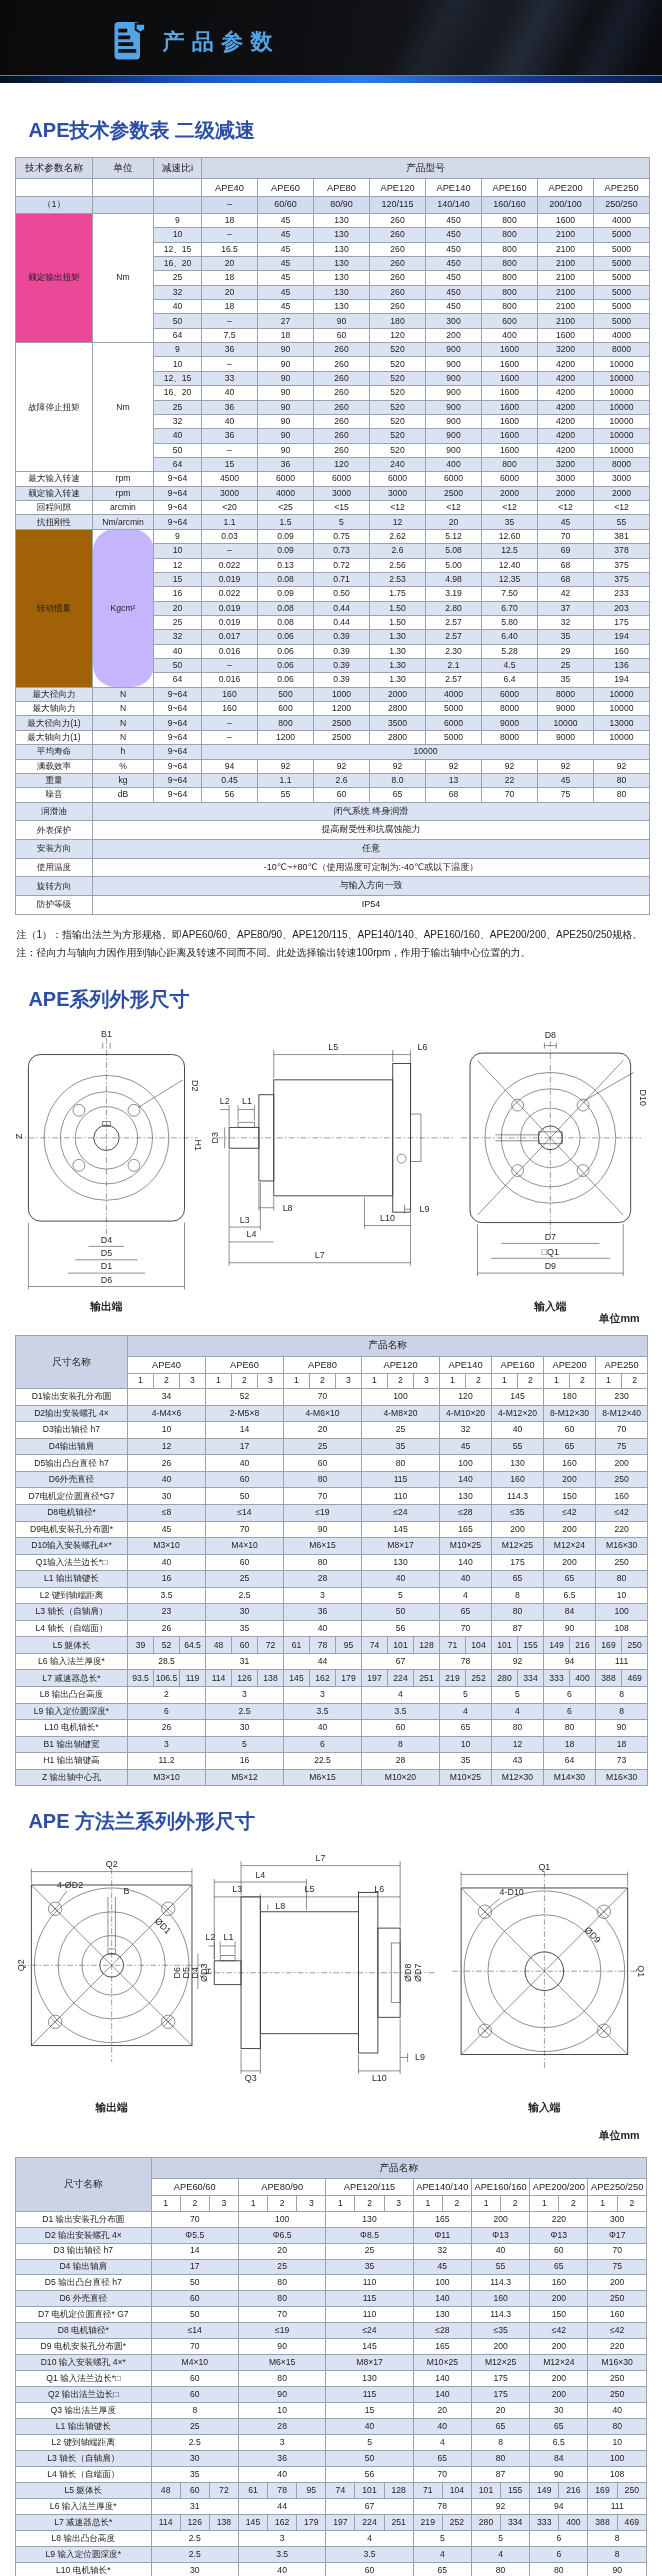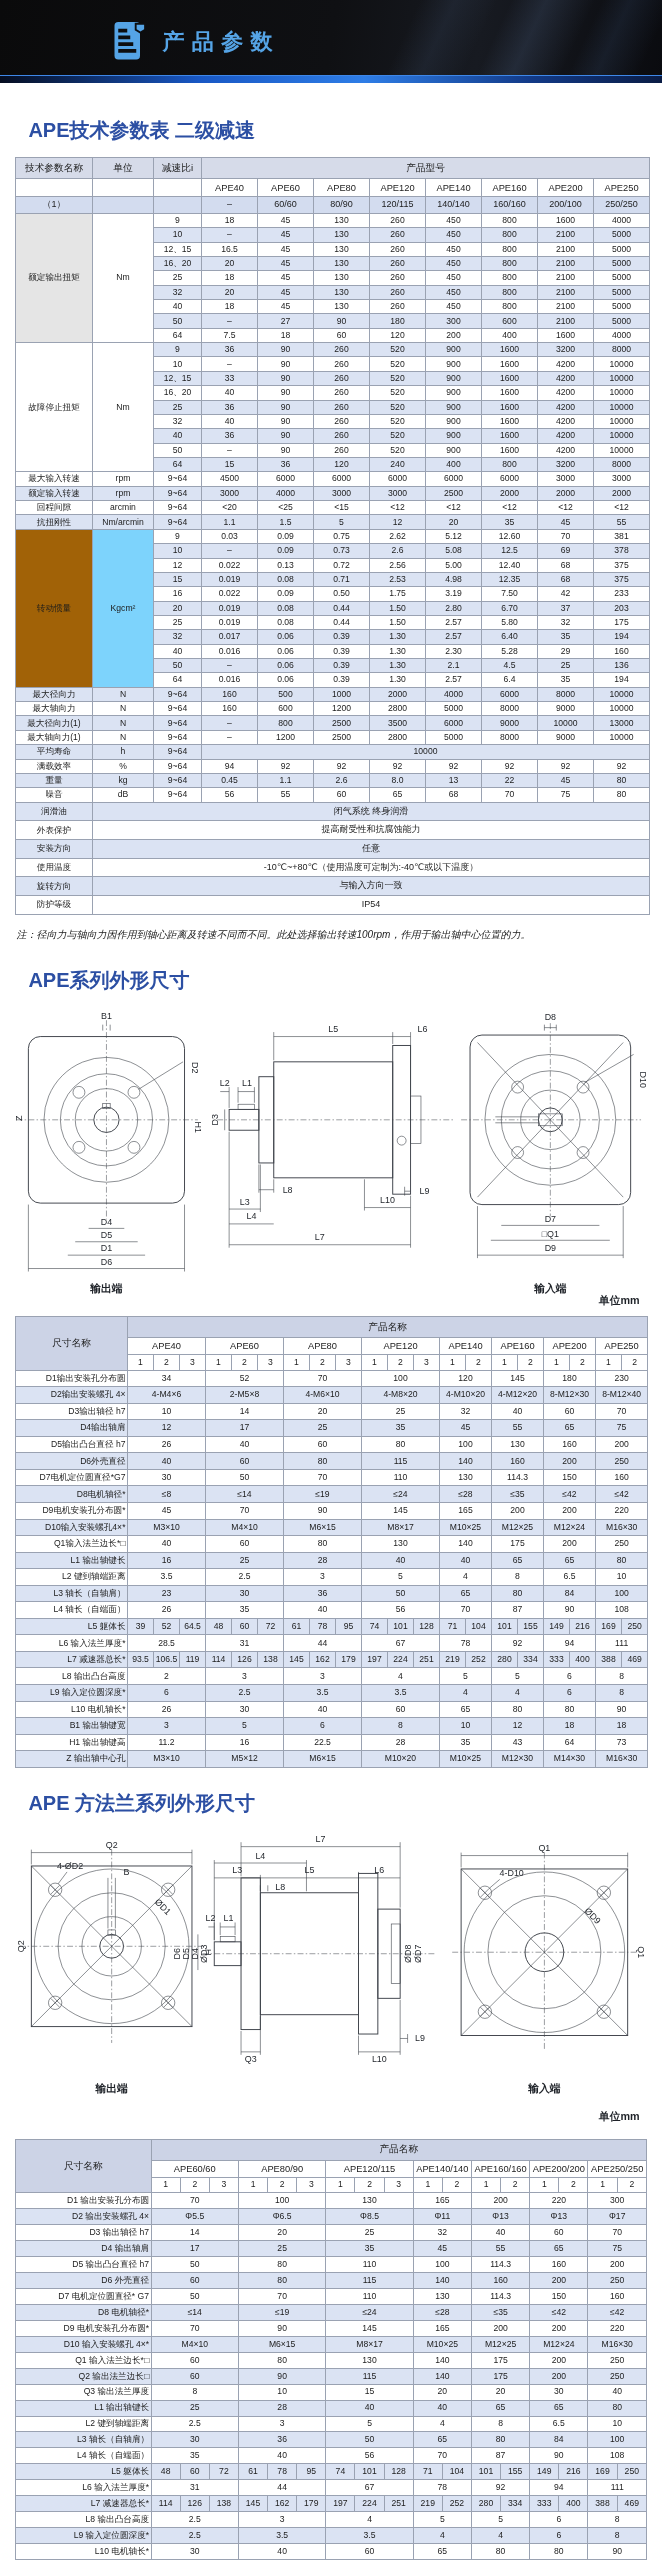--- a/index.html
+++ b/index.html
@@ -32,25 +32,25 @@
   #t1 thead tr:nth-child(1) th{font-size:9.7px;padding:3.7px 1.5px;background:#d6dbe9;}
   #t1 thead tr:nth-child(2) th{background:#ffffff;font-size:9.3px;padding:2.2px 1.5px;}
   #t1 thead tr:nth-child(3) th{background:#d3dcef;padding:2.2px 1.5px;font-size:9px;}
   #t1 tbody td{height:11px;}
   #t1 .info-value{padding-top:3px;padding-bottom:3px;font-size:9px;}
   #t2 thead tr:nth-child(1) th,#t3 thead tr:nth-child(1) th{font-size:9.7px;padding:3.7px 1.5px;background:#ccd3e6;}
   #t2 thead tr:nth-child(2) th,#t3 thead tr:nth-child(2) th{background:#fff;font-size:9.3px;padding:2.2px 0.7px;}
   #t2 thead tr:nth-child(3) th,#t3 thead tr:nth-child(3) th{background:#fff;padding:1.5px 0.7px;}
   #t2 tbody td{padding-top:2.2px;padding-bottom:2.2px;}
   #t3 tbody td{padding-top:1.9px;padding-bottom:1.9px;}
-  #t2 tbody td.dimlabel,#t3 tbody td.dimlabel{font-size:8.6px;text-align:right;}
+  #t2 tbody td.dimlabel,#t3 tbody td.dimlabel{font-size:8.6px;}
 
   .notes{margin:12px 0 0 1.5px;font-size:10px;line-height:1.55;color:#222;}
   .notes p{margin:3px 0;padding-left:4.8em;text-indent:-4.8em;}
-  .notes p.short{padding-left:2.2em;text-indent:-2.2em;font-style:italic;}
+  .notes p.short{padding-left:2.2em;text-indent:-2.2em;}
   .footnote{font-size:10px;color:#222;margin:10.4px 0 0 3px;}
 
   
   figure.diagram{margin:4.5px 0 7.4px 0;}
   svg text{font-family:"Liberation Sans","DejaVu Sans",sans-serif;font-size:12px;fill:#1f2329;}
   svg text.big{font-size:14.5px;font-weight:bold;}
   .dln{fill:none;stroke:#3f434b;stroke-width:1.3;}
   .thin{stroke-width:.8;}
   .cl{stroke-width:.7;stroke-dasharray:8 3 2 3;}
 </style>
@@ -124,21 +124,21 @@
             <th>80/90</th>
             <th>120/115</th>
             <th>140/140</th>
             <th>160/160</th>
             <th>200/100</th>
             <th>250/250</th>
           </tr>
         </thead>
         <tbody>
           <tr>
-            <td rowspan="9" style="background: #e5e5e5;">额定输出扭矩</td>
+            <td rowspan="9" style="background: #ec4899;">额定输出扭矩</td>
             <td rowspan="9" style="background: rgb(255, 255, 255);">Nm</td>
             <td>9</td>
             <td>18</td>
             <td>45</td>
             <td>130</td>
             <td>260</td>
             <td>450</td>
             <td>800</td>
             <td>1600</td>
             <td>4000</td>
@@ -379,21 +379,21 @@
             <td>1.5</td>
             <td>5</td>
             <td>12</td>
             <td>20</td>
             <td>35</td>
             <td>45</td>
             <td>55</td>
           </tr>
           <tr>
             <td rowspan="11" style="background: #a16207;">转动惯量</td>
-            <td rowspan="11" style="background: #7dd3fc;">Kgcm²</td>
+            <td rowspan="11" style="background: #c4b5fd; border-radius: 22px;">Kgcm²</td>
             <td>9</td>
             <td>0.03</td>
             <td>0.09</td>
             <td>0.75</td>
             <td>2.62</td>
             <td>5.12</td>
             <td>12.60</td>
             <td>70</td>
             <td>381</td>
           </tr>
@@ -625,20 +625,21 @@
             <td class="left info-value" colspan="10">与输入方向一致</td>
           </tr>
           <tr>
             <td>防护等级</td>
             <td class="left info-value" colspan="10">IP54</td>
           </tr>
         </tbody>
       </table>
 
     <div class="notes">
+      <p>注（1）：指输出法兰为方形规格。即APE60/60、APE80/90、APE120/115、APE140/140、APE160/160、APE200/200、APE250/250规格。</p>
       <p class="short">注：径向力与轴向力因作用到轴心距离及转速不同而不同。此处选择输出转速100rpm，作用于输出轴中心位置的力。</p>
     </div>
 
     <h2 class="sec-title" id="sec2-title">APE系列外形尺寸</h2>
 
     <figure class="diagram">
       <svg viewBox="0 0 850 400" width="632" height="298">
 
         <g>
           <rect x="18" y="38" width="210" height="224" rx="16" class="dln"></rect>

